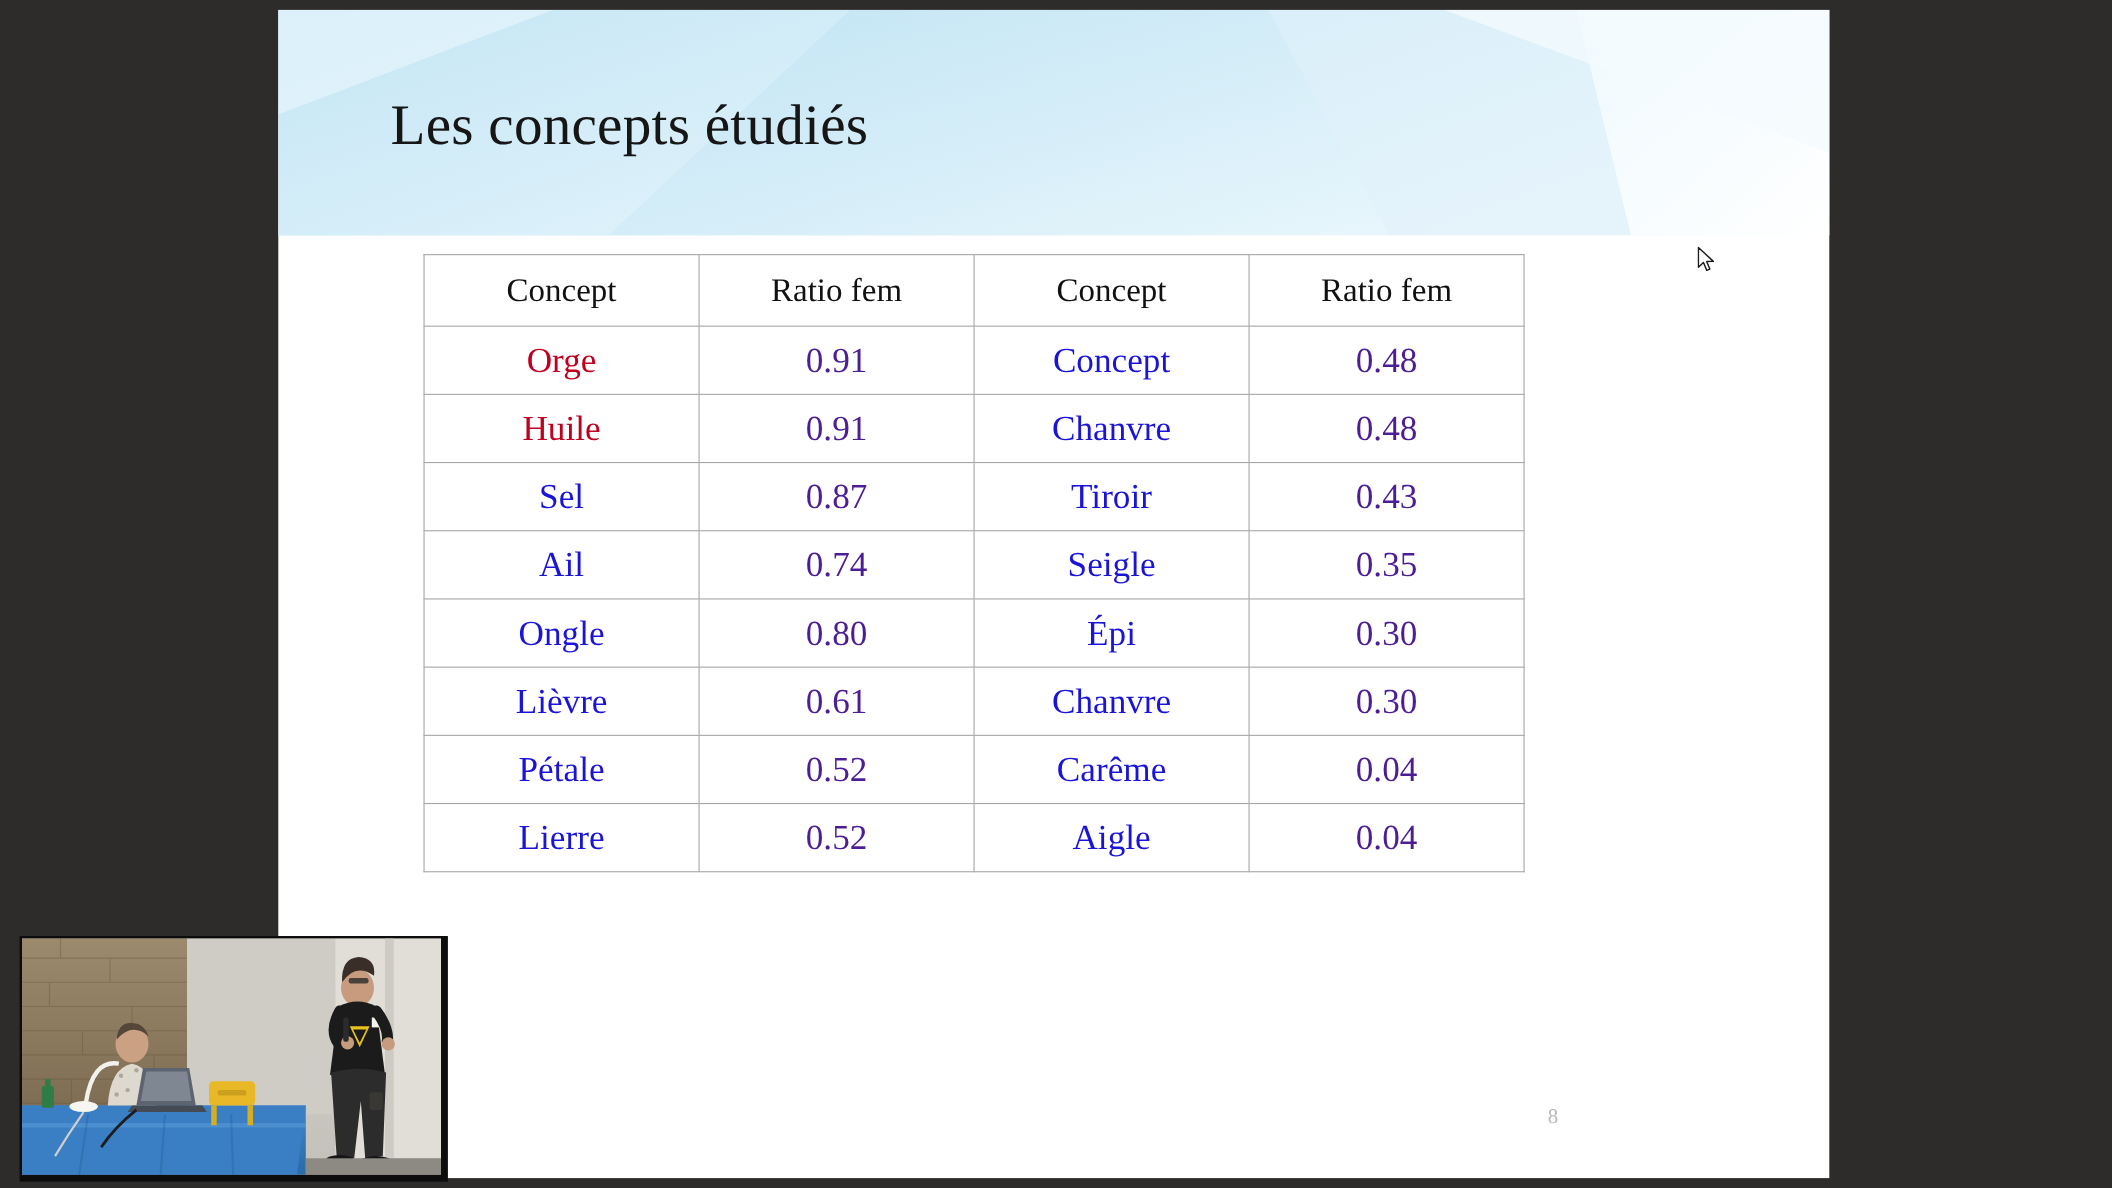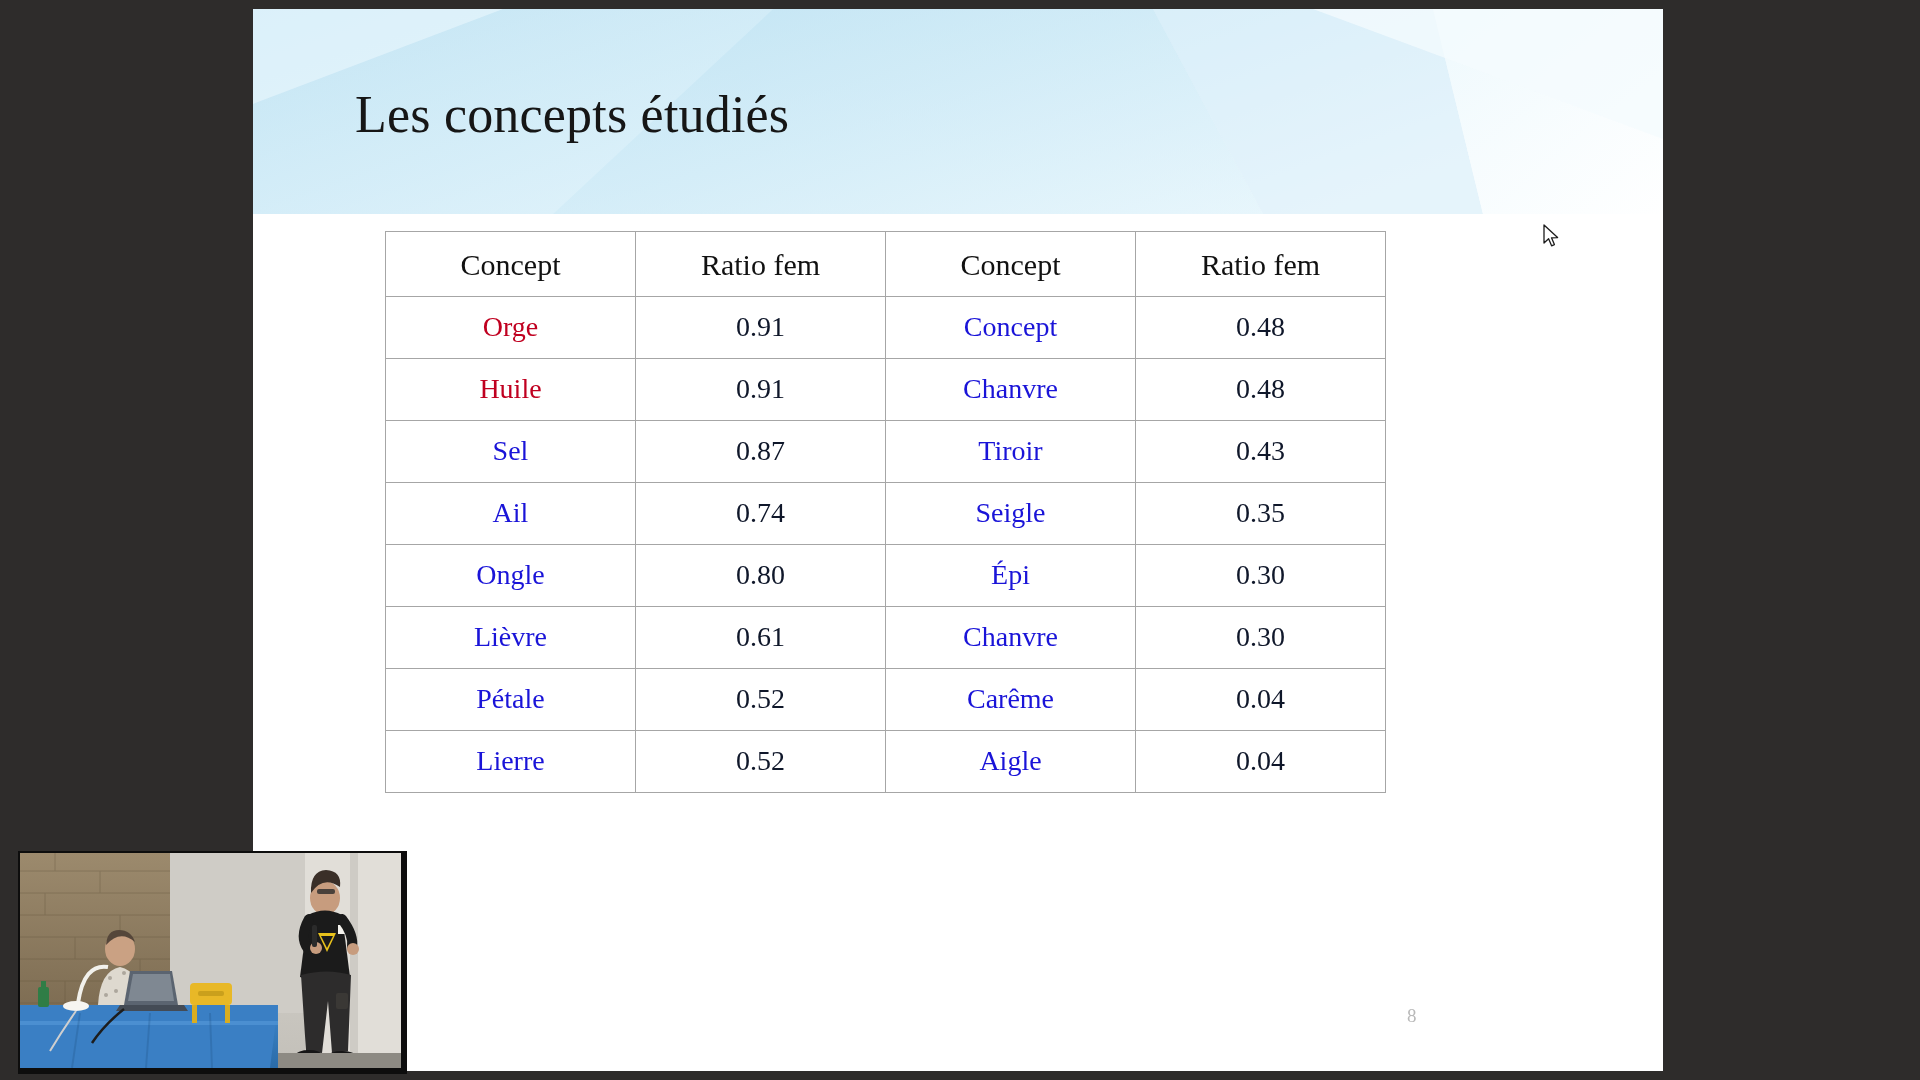--- a/index.html
+++ b/index.html
@@ -76,31 +76,31 @@
   #concepts-table col.c-ratio   { width: 250px; }
 
   #concepts-table th,
   #concepts-table td {
     border: 1px solid #a6a6a6;
     text-align: center;
     vertical-align: middle;
     height: 61px;
     padding: 0;
     font-family: "Liberation Serif", serif;
-    font-size: 28px;
+    font-size: 32px;
     line-height: 1.1;
   }
   #concepts-table th {
     font-weight: 400;
     color: #111111;
     font-size: 30px;
     height: 64px;
   }
   #concepts-table td.ratio {
-    color: #0f172a;
+    color: #4c1d95;
     font-weight: 400;
   }
   #concepts-table td.concept {
     font-weight: 400;
   }
   .cat-red  { color: #c00020; }
   .cat-blue { color: #1a14d8; }
 
   
   #slide-number {

